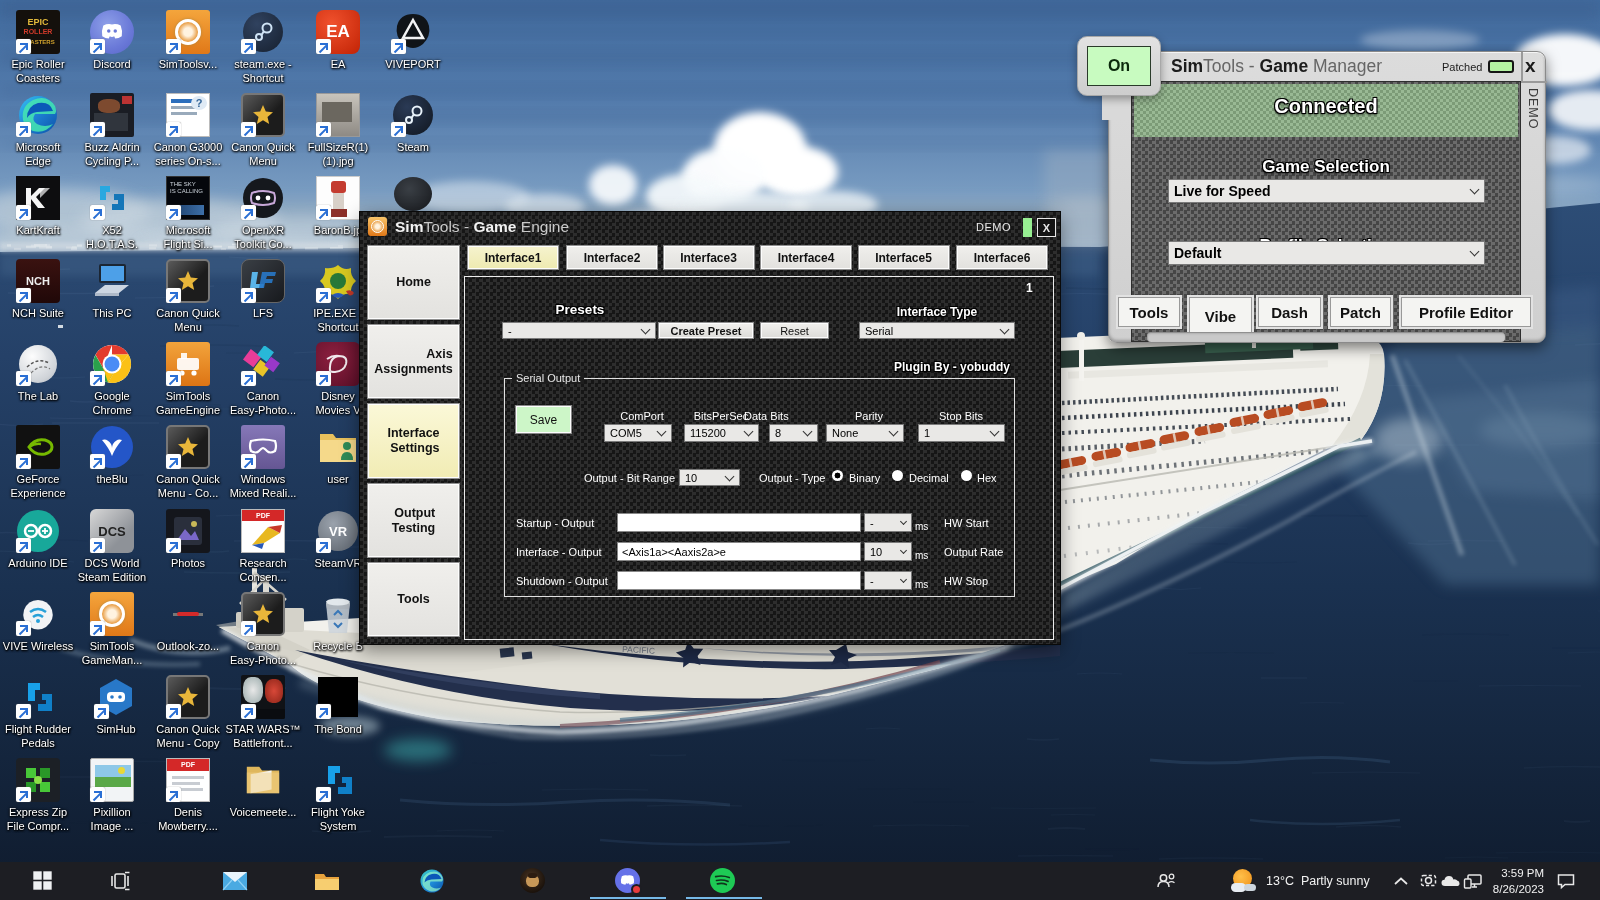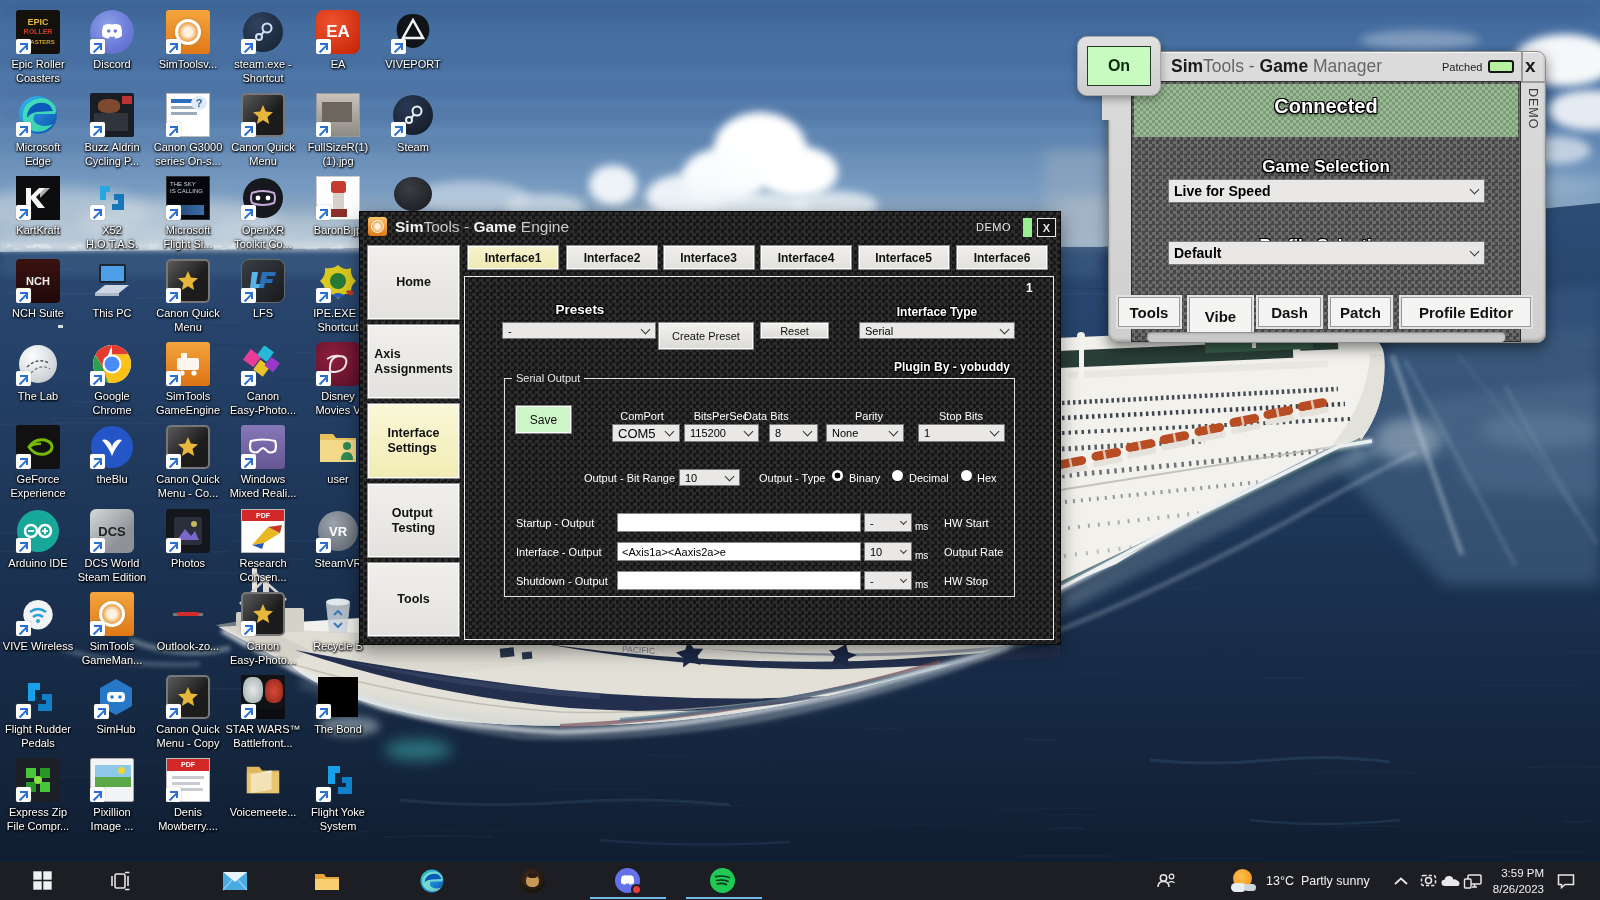--- a/index.html
+++ b/index.html
@@ -11,21 +11,21 @@
  text-shadow:0 1px 2px rgba(0,0,0,.95),0 0 3px rgba(0,0,0,.9),1px 1px 2px rgba(0,0,0,.9);white-space:pre-line}
 .sa{position:absolute;left:1px;bottom:1px;width:15px;height:15px;background:#fff;border-radius:2px;box-shadow:0 0 1px #666}
 .sa::after{content:"";position:absolute;left:4px;top:3.5px;width:5.5px;height:5.5px;border-top:2.2px solid #2a6fd4;border-right:2.2px solid #2a6fd4}
 .sa::before{content:"";position:absolute;left:3.2px;top:10.7px;width:9.5px;height:2.2px;background:#2a6fd4;transform:rotate(-45deg);transform-origin:2px 50%}
 .win{position:absolute;z-index:10}
 .carbonD{background-color:#202020;background-image:repeating-conic-gradient(rgba(255,255,255,.06) 0% 25%, rgba(0,0,0,.30) 0% 50%);background-size:7px 7px}
 .carbonM{background-color:#5a5a5a;background-image:repeating-conic-gradient(rgba(255,255,255,.10) 0% 25%, rgba(0,0,0,.22) 0% 50%);background-size:7px 7px}
 .carbonG{background-color:#8db188;background-image:repeating-conic-gradient(rgba(255,255,255,.10) 0% 25%, rgba(0,0,0,.12) 0% 50%);background-size:6px 6px}
 .ab{position:absolute}
 .gbtn{position:absolute;background:linear-gradient(#f2f1ee,#dcdbd8);border:1px solid #8f8f8f;color:#111;
- font-weight:bold;display:flex;align-items:center;justify-content:center;text-align:left;box-shadow:inset 0 0 0 1px #fdfdfd}
+ font-weight:bold;display:flex;align-items:center;justify-content:center;text-align:right;box-shadow:inset 0 0 0 1px #fdfdfd}
 .dd{position:absolute;background:#e9e8e6;border:1px solid #7a7a7a;color:#000;display:flex;align-items:center;padding-left:5px}
 .dd i{position:absolute;right:6px;top:50%;width:7px;height:7px;margin-top:-5px;border-right:1.6px solid #333;border-bottom:1.6px solid #333;transform:rotate(45deg)}
 .dd.sm i{width:5px;height:5px;margin-top:-4px;right:5px}
 .tbx{position:absolute;background:#fff;border:1px solid #888;color:#000;display:flex;align-items:center;padding-left:4px}
 .wl{position:absolute;color:#fff;font-size:11px;white-space:nowrap}
 .olt{text-shadow:-1px -1px 0 #000,1px -1px 0 #000,-1px 1px 0 #000,1px 1px 0 #000,0 2px 3px rgba(0,0,0,.8)}
 .rad{position:absolute;width:11px;height:11px;border-radius:50%;background:#fff}
 .rad.on{background:radial-gradient(circle at 50% 50%, #000 0 2.7px, #fff 3.2px)}
 #tbar{position:absolute;left:0;top:862px;width:1600px;height:38px;background:#1d1e23;z-index:30;display:flex;align-items:center}
 </style></head><body>
@@ -1060,34 +1060,34 @@
       <div class="gbtn" style="left:107px;top:33px;width:92px;height:25px;background:linear-gradient(#f6f3cf,#eeeab0);font-size:12px">Interface1</div>
       <div class="gbtn" style="left:206px;top:33px;width:92px;height:25px;background:linear-gradient(#f0efec,#e2e1de);font-size:12px">Interface2</div>
       <div class="gbtn" style="left:302.5px;top:33px;width:92px;height:25px;background:linear-gradient(#f0efec,#e2e1de);font-size:12px">Interface3</div>
       <div class="gbtn" style="left:400px;top:33px;width:92px;height:25px;background:linear-gradient(#f0efec,#e2e1de);font-size:12px">Interface4</div>
       <div class="gbtn" style="left:497.5px;top:33px;width:92px;height:25px;background:linear-gradient(#f0efec,#e2e1de);font-size:12px">Interface5</div>
       <div class="gbtn" style="left:596px;top:33px;width:92px;height:25px;background:linear-gradient(#f0efec,#e2e1de);font-size:12px">Interface6</div>
       <div class="ab" style="left:104px;top:64px;width:590px;height:364px;border:1.5px solid #ececec"></div>
       <div class="wl" style="left:666px;top:69px;font-weight:bold;font-size:12px">1</div>
       <div class="wl olt" style="left:150px;top:90px;width:140px;text-align:center;font-weight:bold;font-size:13.5px">Presets</div>
       <div class="dd" style="left:142px;top:110px;width:154px;height:17px;font-size:11px">-<i></i></div>
-      <div class="gbtn" style="left:298px;top:110px;width:96px;height:28px;font-size:11px;font-weight:normal">Create Preset</div>
+      <div class="gbtn" style="left:298px;top:110px;width:96px;height:17px;font-size:11px;font-weight:bold">Create Preset</div>
       <div class="gbtn" style="left:400px;top:110px;width:69px;height:17px;font-size:11px;font-weight:normal">Reset</div>
       <div class="wl olt" style="left:499px;top:93px;width:156px;text-align:center;font-weight:bold;font-size:12px">Interface Type</div>
       <div class="dd" style="left:499px;top:110px;width:156px;height:17px;font-size:11px">Serial<i></i></div>
       <div class="wl olt" style="left:400px;top:148px;width:250px;text-align:right;font-weight:bold;font-size:12px">Plugin By - yobuddy</div>
       <div class="ab" style="left:144px;top:166px;width:511px;height:219px;border:1px solid #e0e0e0"></div>
       <div class="ab" style="left:152px;top:160px;background:#1d1d1d;padding:0 4px;color:#e8e8e8;font-size:11px">Serial Output</div>
       <div class="gbtn" style="left:155px;top:193px;width:57px;height:29px;background:#cdf6c8;font-size:12px;font-weight:normal;border-color:#888">Save</div>
       <div class="wl" style="left:232px;top:198px;width:100px;text-align:center">ComPort</div>
       <div class="wl" style="left:311px;top:198px;width:100px;text-align:center">BitsPerSec</div>
       <div class="wl" style="left:384px;top:198px;width:100px;text-align:left">Data Bits</div>
       <div class="wl" style="left:459px;top:198px;width:100px;text-align:center">Parity</div>
       <div class="wl" style="left:551px;top:198px;width:100px;text-align:center">Stop Bits</div>
-      <div class="dd" style="left:252px;top:212px;width:68px;height:18px;font-size:13px">COM5<i></i></div>
+      <div class="dd" style="left:244px;top:212px;width:68px;height:18px;font-size:11px">COM5<i></i></div>
       <div class="dd" style="left:324px;top:212px;width:75px;height:18px;font-size:11px">115200<i></i></div>
       <div class="dd" style="left:409px;top:212px;width:49px;height:18px;font-size:11px">8<i></i></div>
       <div class="dd" style="left:466px;top:212px;width:78px;height:18px;font-size:11px">None<i></i></div>
       <div class="dd" style="left:558px;top:212px;width:87px;height:18px;font-size:11px">1<i></i></div>
       <div class="wl" style="left:170px;top:260px;width:145px;text-align:right">Output - Bit Range</div>
       <div class="dd" style="left:319px;top:257px;width:61px;height:17px;font-size:11px">10<i></i></div>
       <div class="wl" style="left:399px;top:260px">Output - Type</div>
       <div class="rad on" style="left:472px;top:258px"></div>
       <div class="wl" style="left:489px;top:260px">Binary</div>
       <div class="rad" style="left:532px;top:258px"></div>

